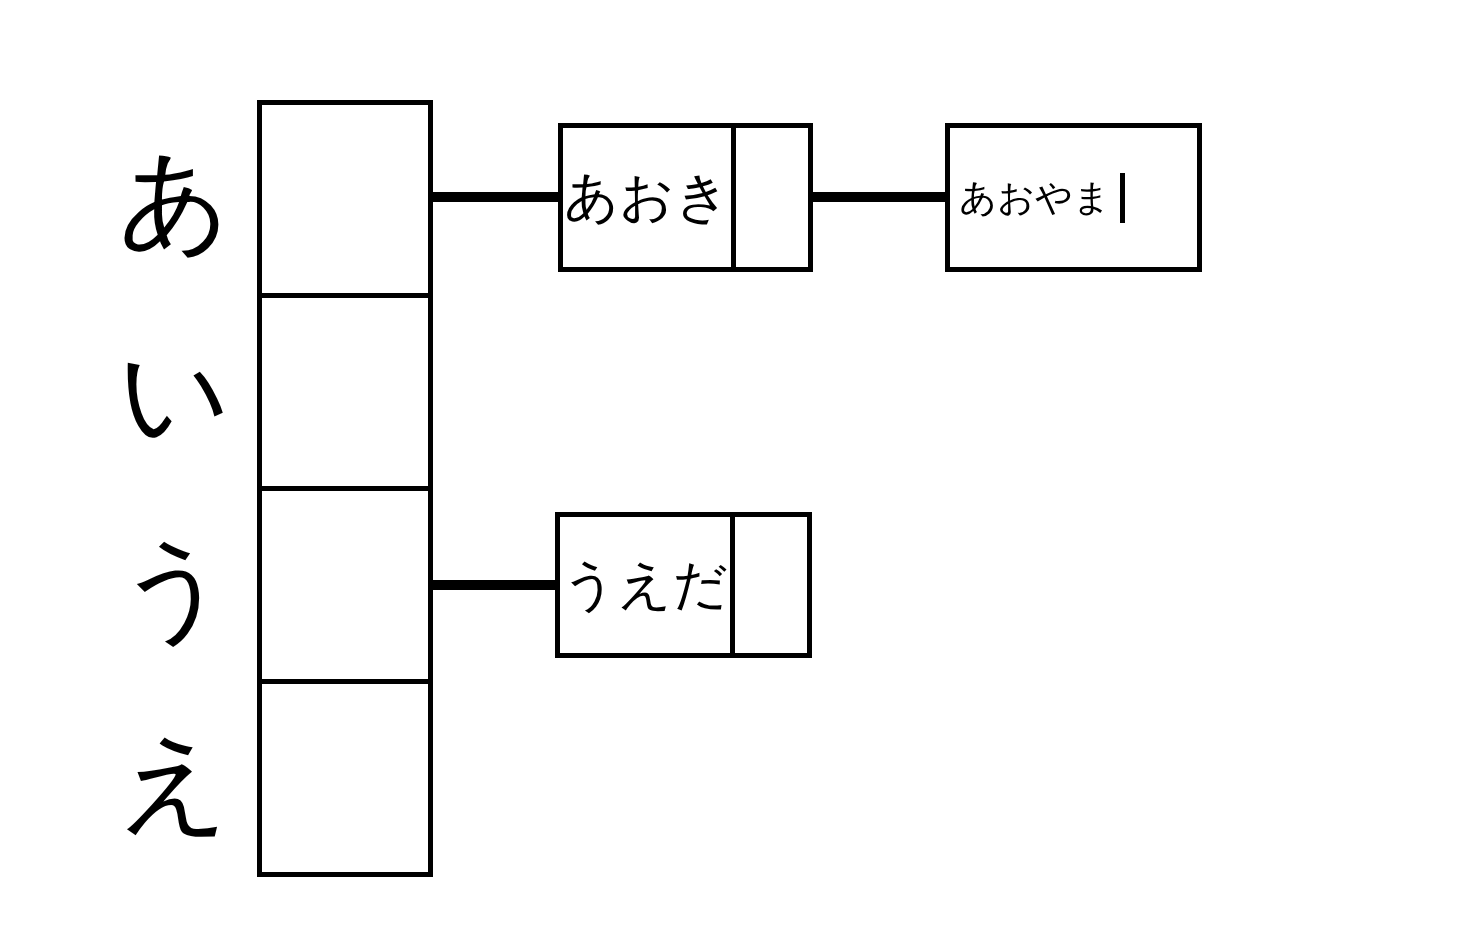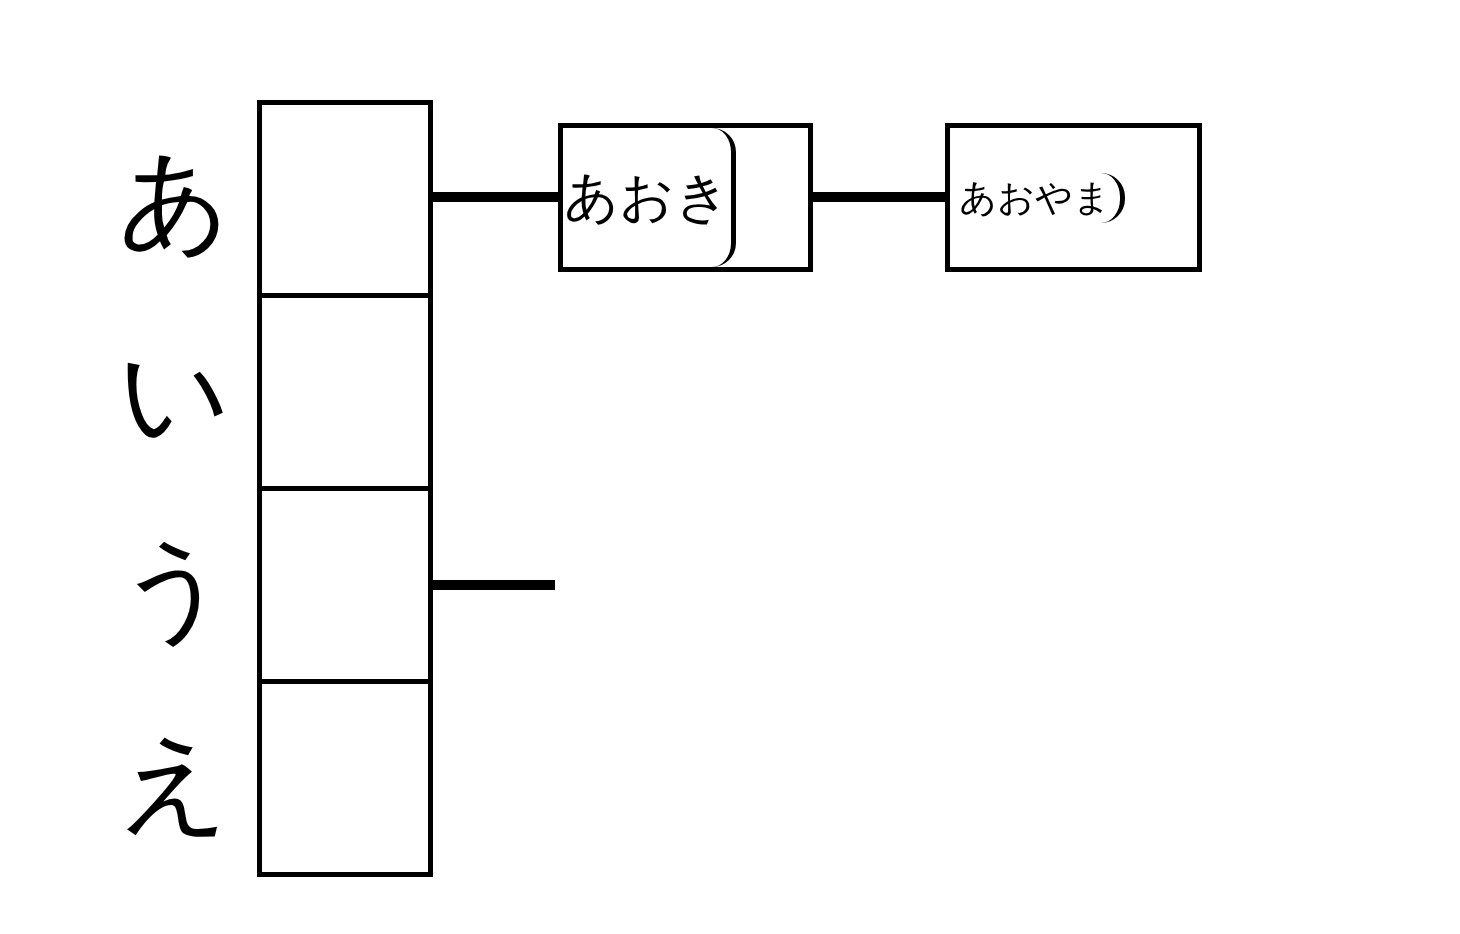--- a/index.html
+++ b/index.html
@@ -59,21 +59,20 @@
     background: #fff;
   }
   .node-data {
     flex: 1;
     border-right: 5px solid #000;
     display: flex;
     align-items: center;
     justify-content: center;
     white-space: nowrap;
     overflow: visible;
-    border-radius: 24px;
   }
   .node-pointer {
     width: 72px;
   }
   .node-aoki   { left: 558px; top: 123px; width: 255px; height: 149px; }
   .node-aoki .node-data { font-size: 54px; }
   .node-aoyama { left: 945px; top: 123px; width: 257px; height: 149px; align-items: center; }
   .node-aoyama .node-data { font-size: 37px; }
   .node-ueda   { left: 555px; top: 512px; width: 257px; height: 146px; }
   .node-ueda .node-data { font-size: 54px; }
@@ -114,14 +113,18 @@
 
   <div class="connector connector-2"></div>
 
   <div class="list-node node-aoyama">
     <div class="node-data">あおやま</div>
     <div class="node-pointer"></div>
   </div>
 
   <div class="connector connector-3"></div>
 
+  <div class="list-node node-ueda">
+    <div class="node-data">うえだ</div>
+    <div class="node-pointer"></div>
+  </div>
 
 </div>
 
 </body></html>

